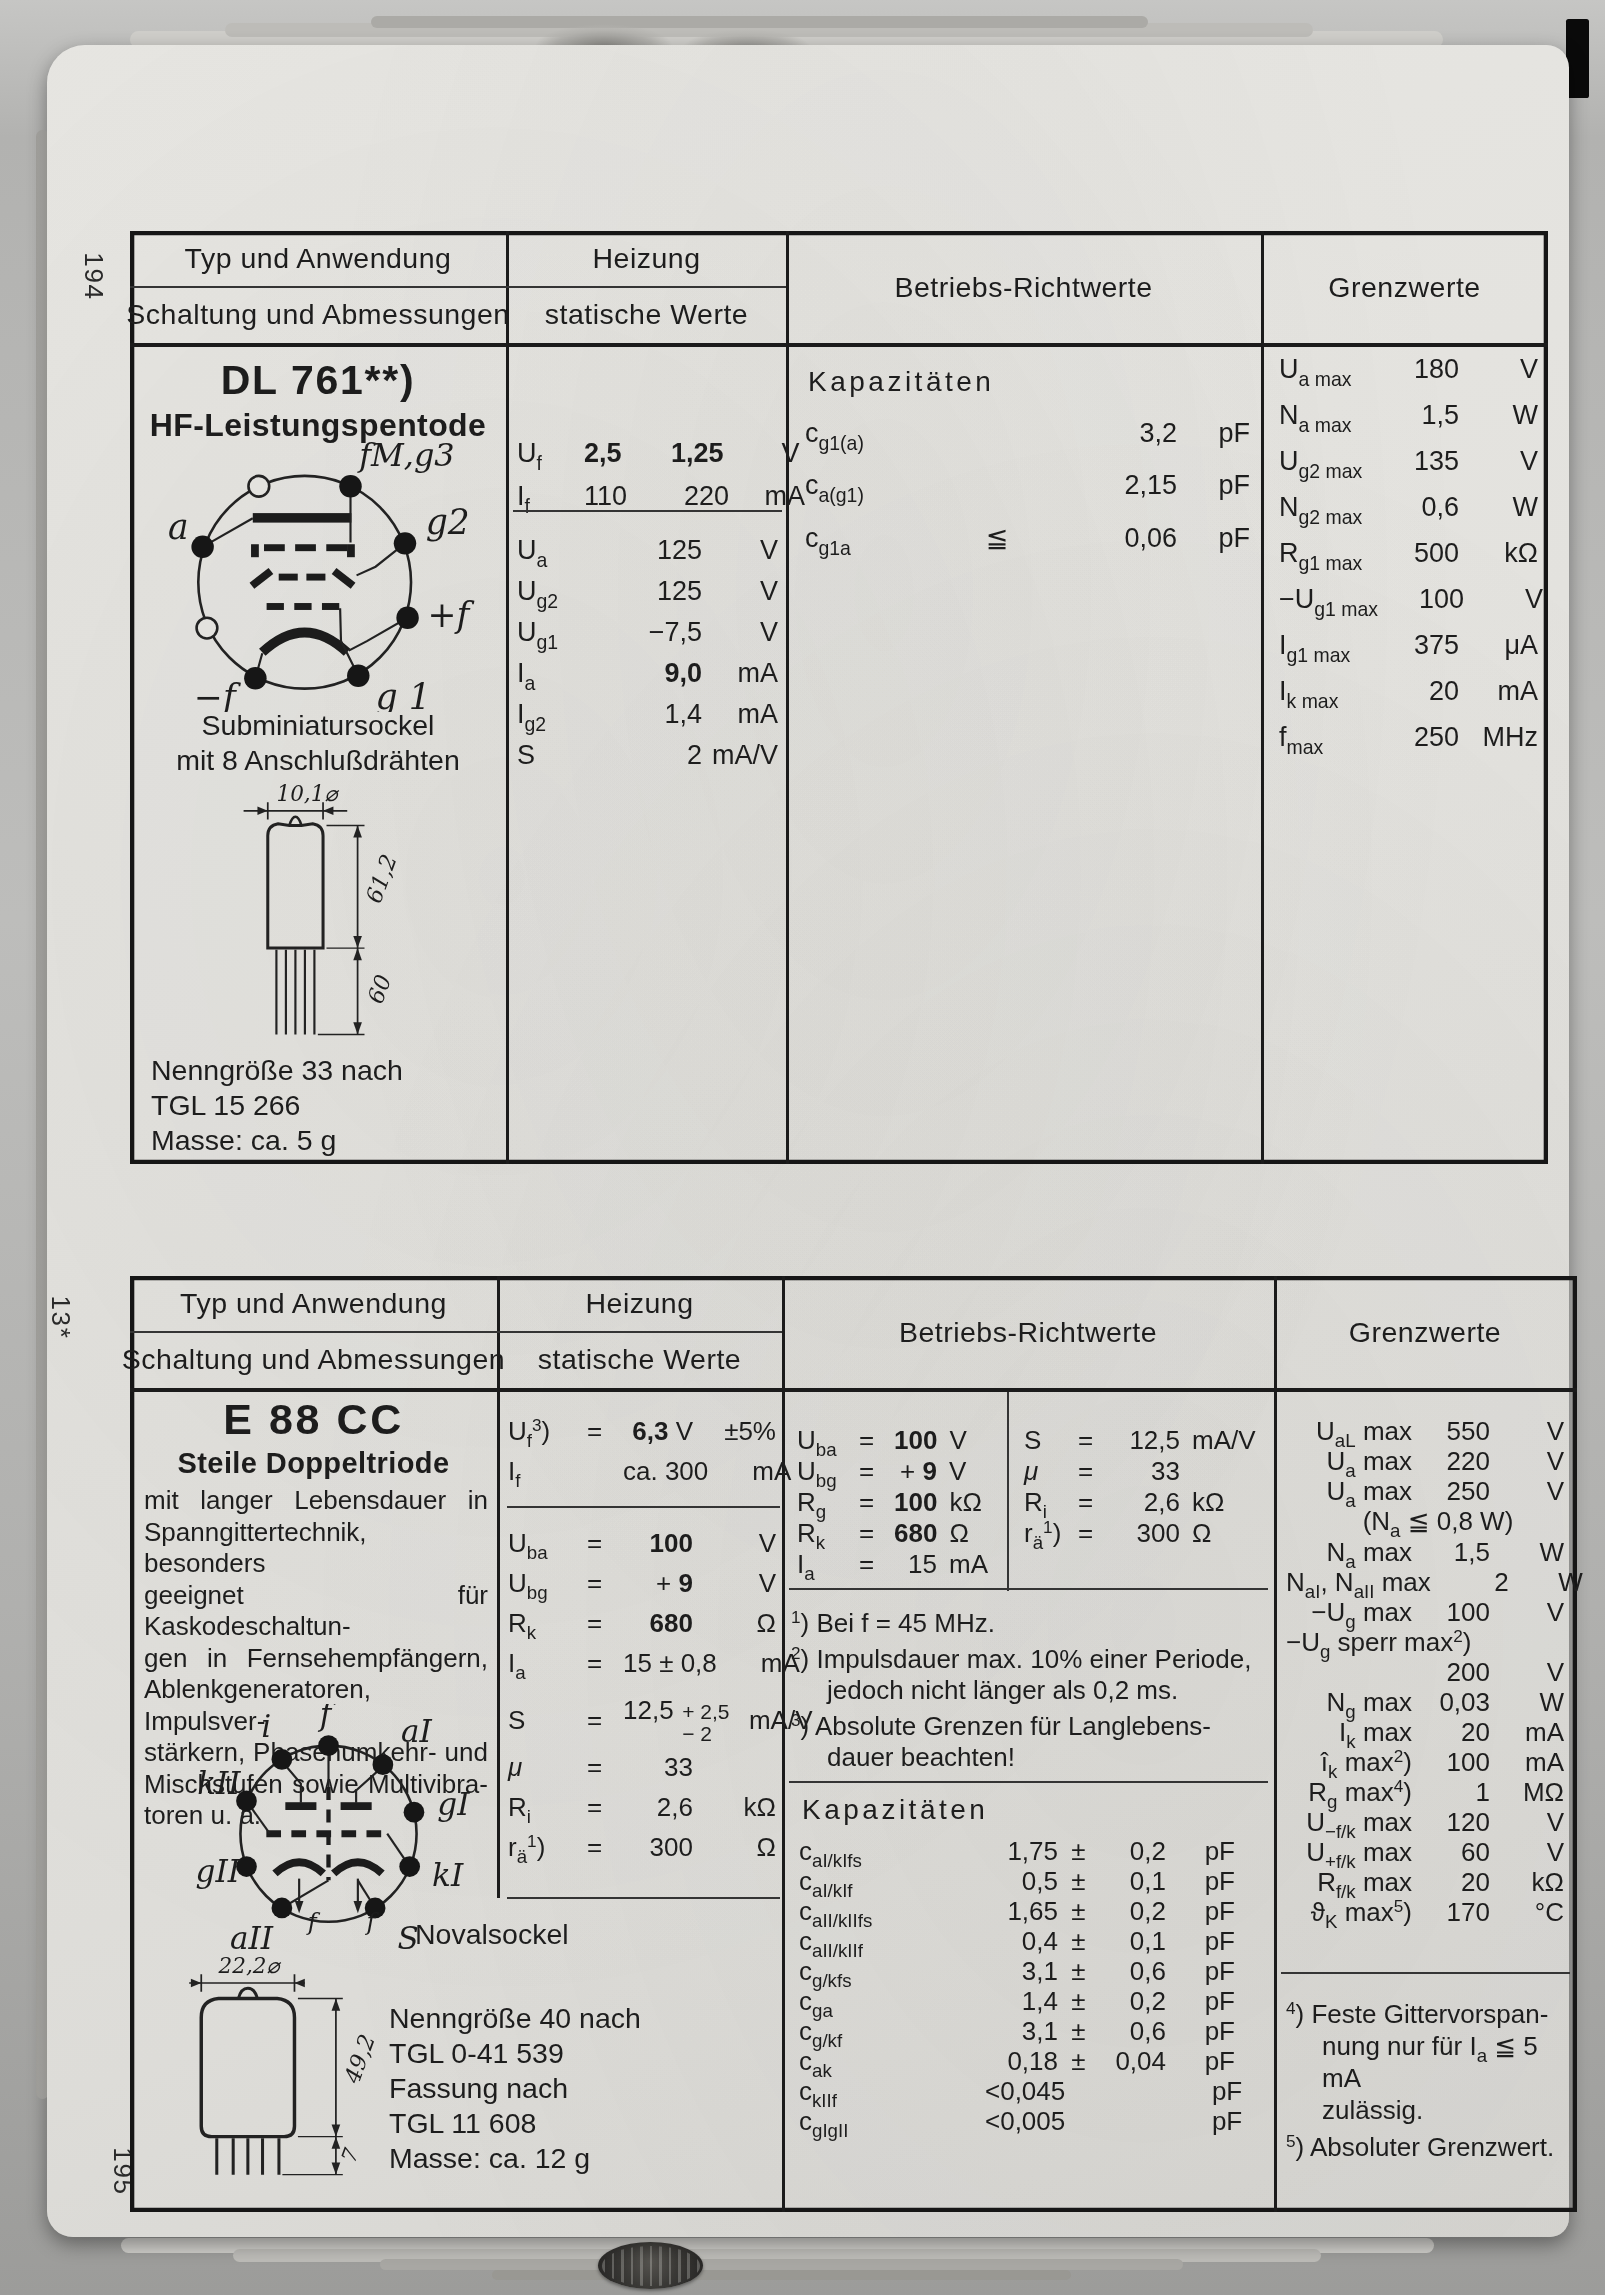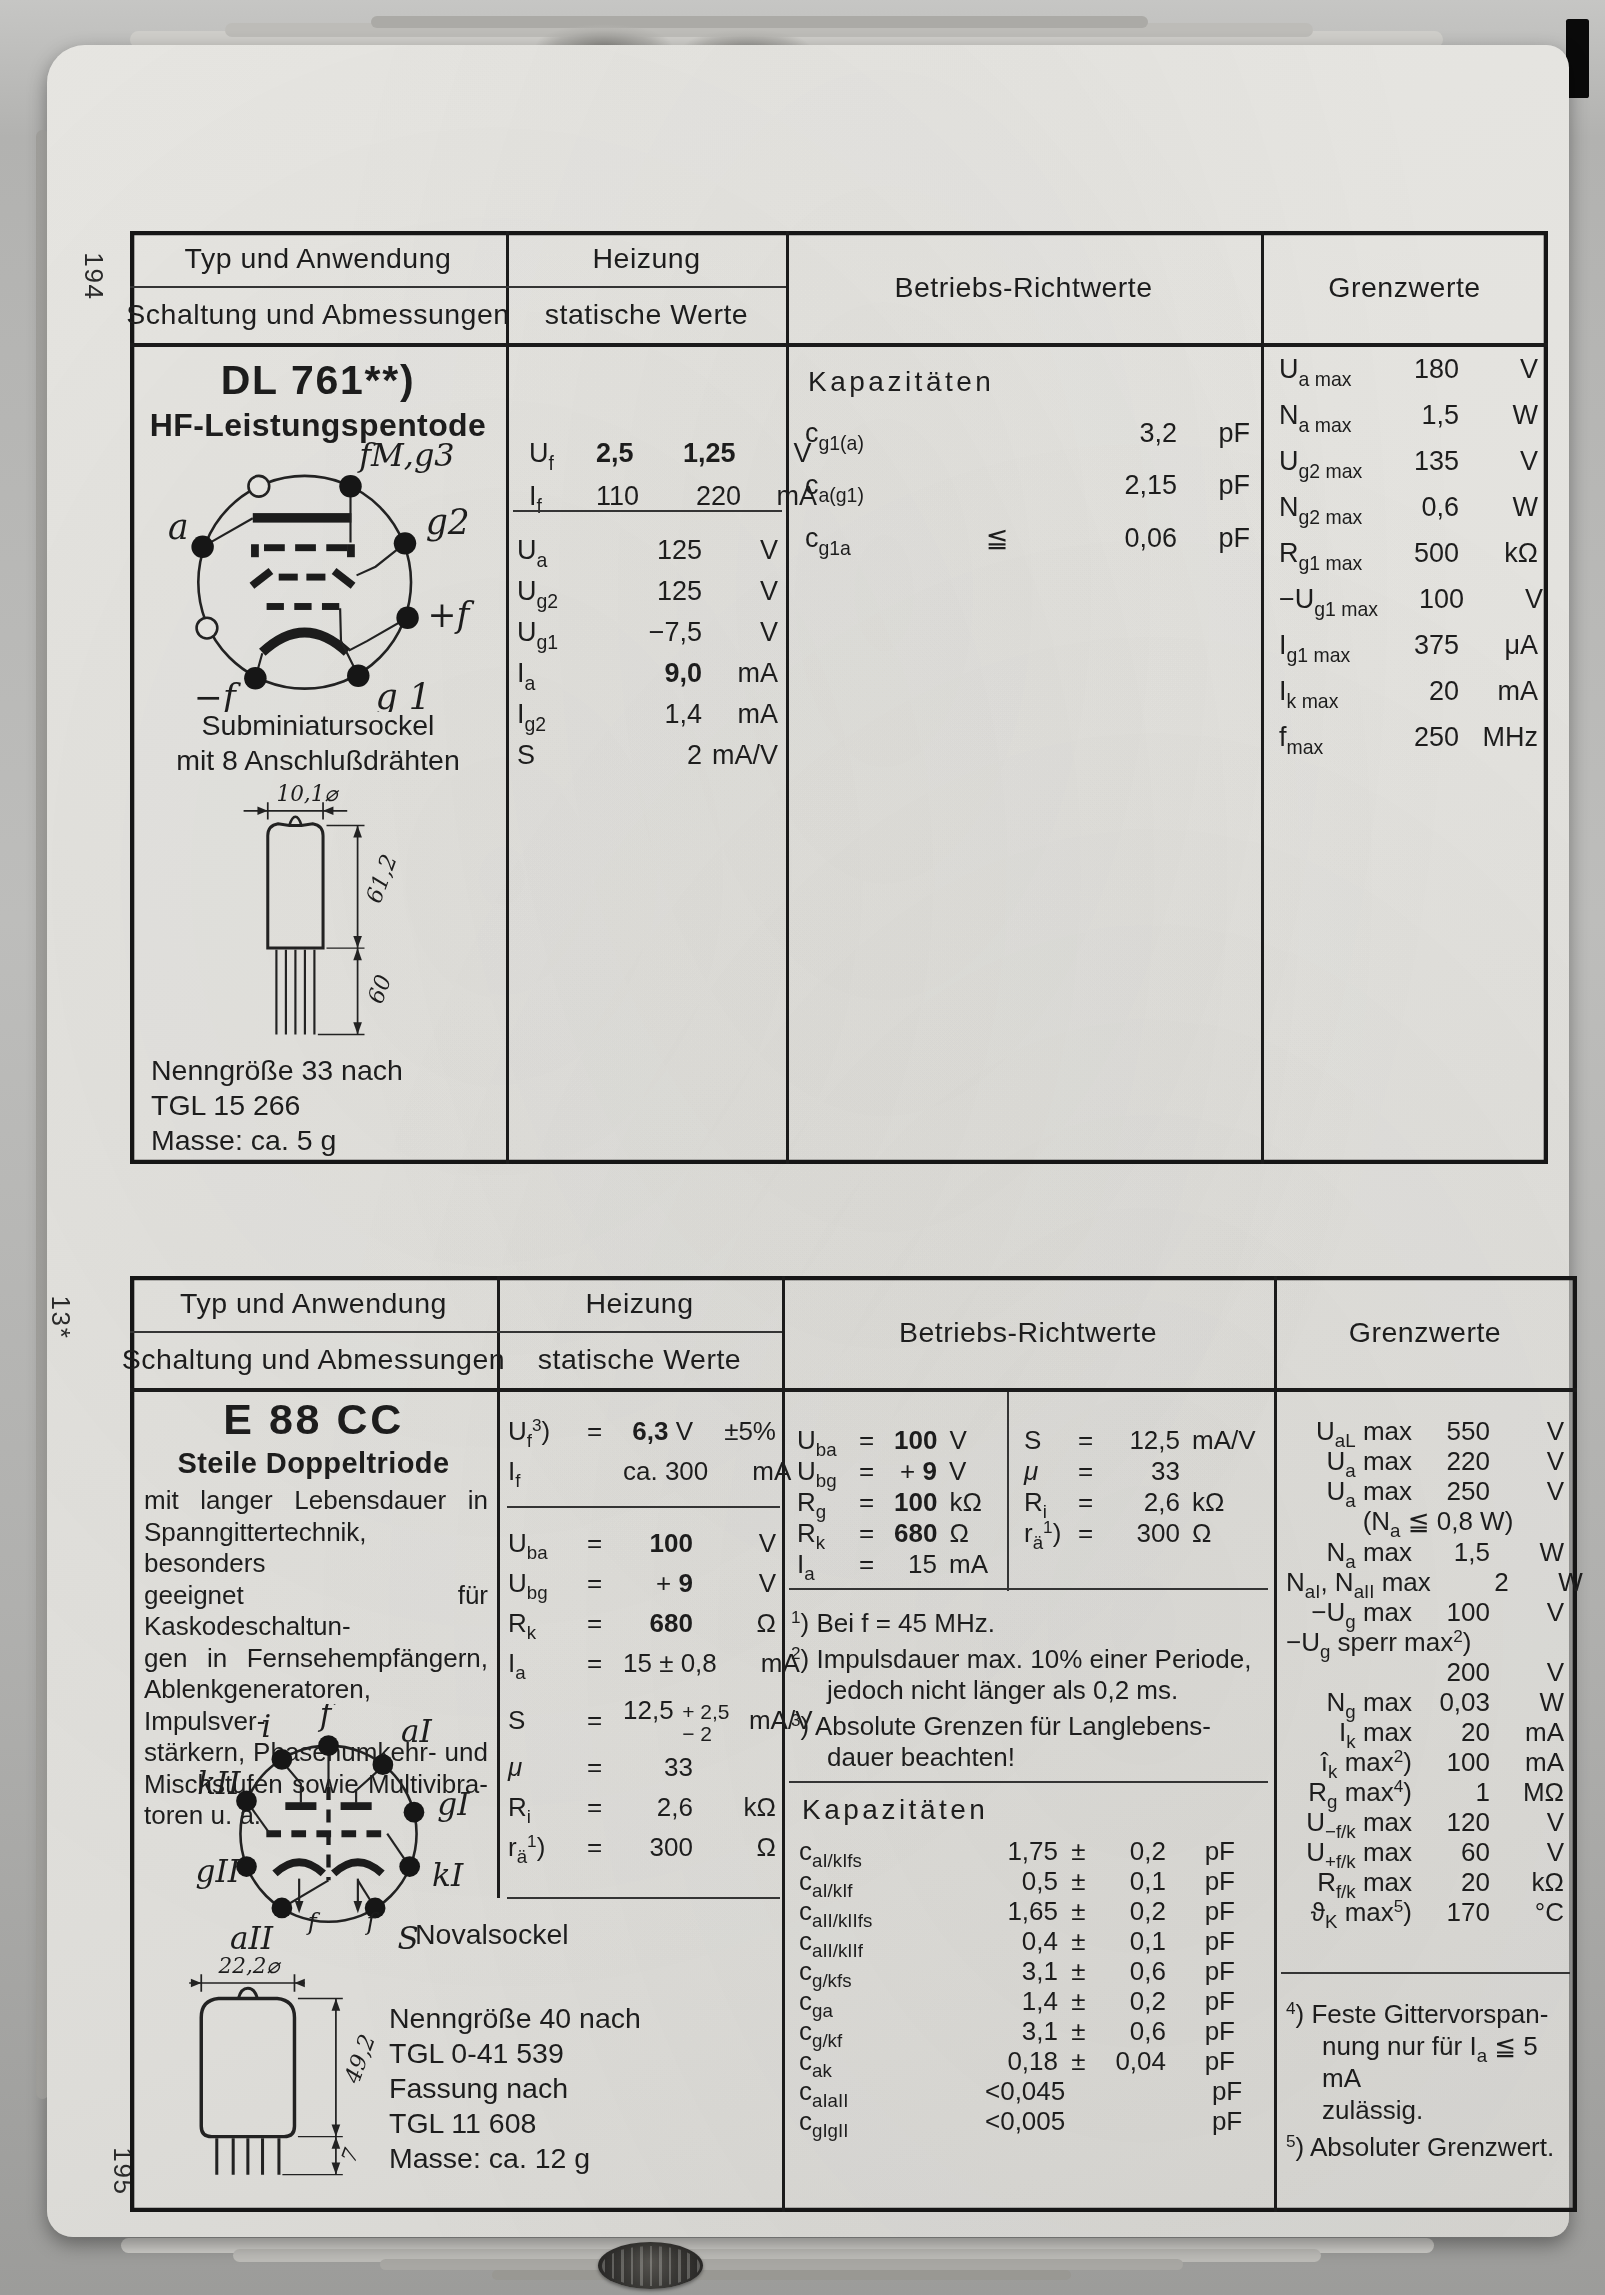--- a/index.html
+++ b/index.html
@@ -207,21 +207,21 @@
       <text class="dimlab" font-size="26" transform="rotate(-70 196 122)" x="180" y="130">61,2</text>
       <text class="dimlab" font-size="26" transform="rotate(-70 196 244)" x="186" y="252">60</text>
     </svg>
 
     <div class="blk tline" style="left:21px;top:822px;width:345px;line-height:35px;">
         <div class="tline">Nenngröße 33 nach</div>
         <div class="tline">TGL 15 266</div>
         <div class="tline">Masse: ca. 5 g</div>
       </div>
 
-    <div class="blk" id="t1hz1" style="left:399px;top:207px;width:261px;">
+    <div class="blk" id="t1hz1" style="left:387px;top:207px;width:261px;">
         <div class="row">
           <span class="lbl">U<sub>f</sub></span>
           <span class="vv"><b>2,5</b></span>
           <span class="vv2"><b>1,25</b></span>
           <span class="unit">V</span>
         </div>
         <div class="row">
           <span class="lbl">I<sub>f</sub></span>
           <span class="vv">110</span>
           <span class="vv2">220</span>
@@ -630,21 +630,21 @@
           <span class="unit">pF</span>
         </div>
         <div class="row">
           <span class="lbl">c<sub>ak</sub></span>
           <span class="val">0,18</span>
           <span class="pm">±</span>
           <span class="tol">0,04</span>
           <span class="unit">pF</span>
         </div>
         <div class="row">
-          <span class="lbl">c<sub>aIaII</sub></span>
+          <span class="lbl">c<sub>kIIf</sub></span>
           <span class="val">&lt;0,045</span>
           <span class="pm"></span>
           <span class="tol"></span>
           <span class="unit">pF</span>
         </div>
         <div class="row">
           <span class="lbl">c<sub>gIgII</sub></span>
           <span class="val">&lt;0,005</span>
           <span class="pm"></span>
           <span class="tol"></span>

